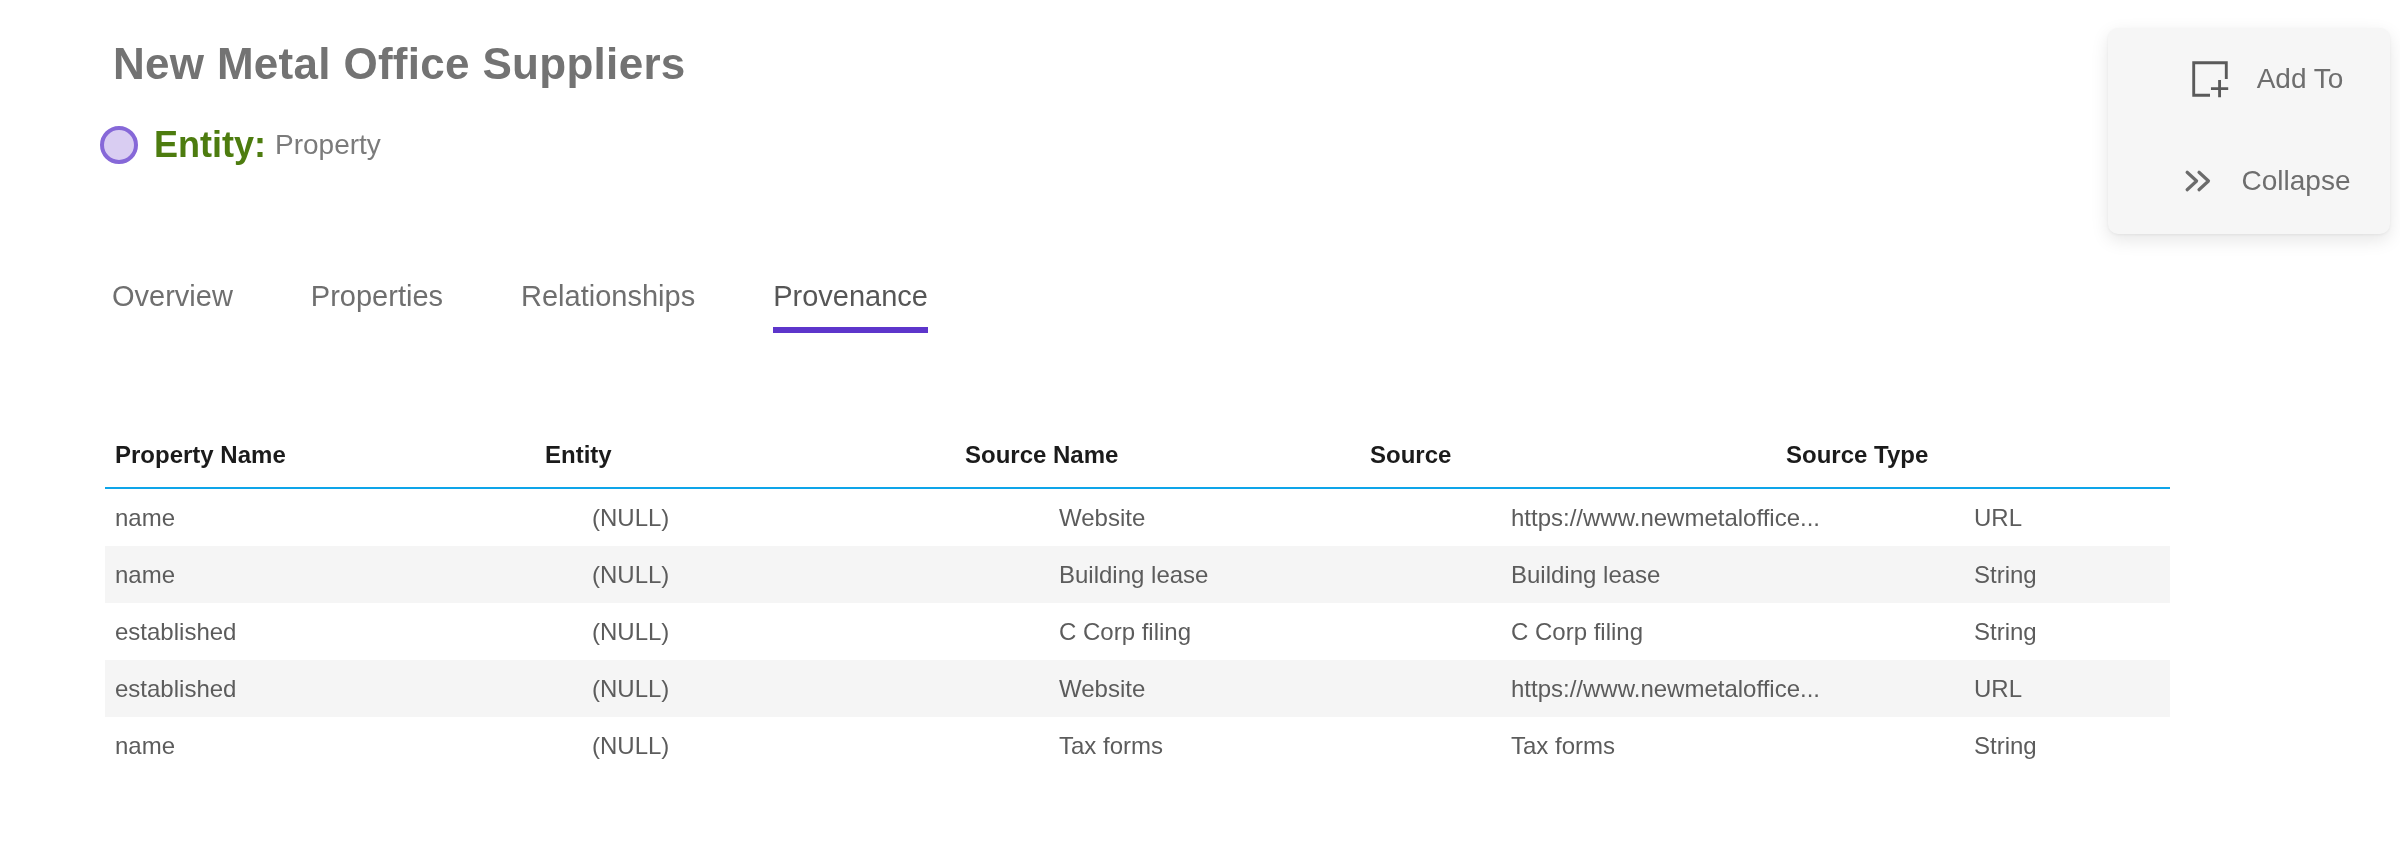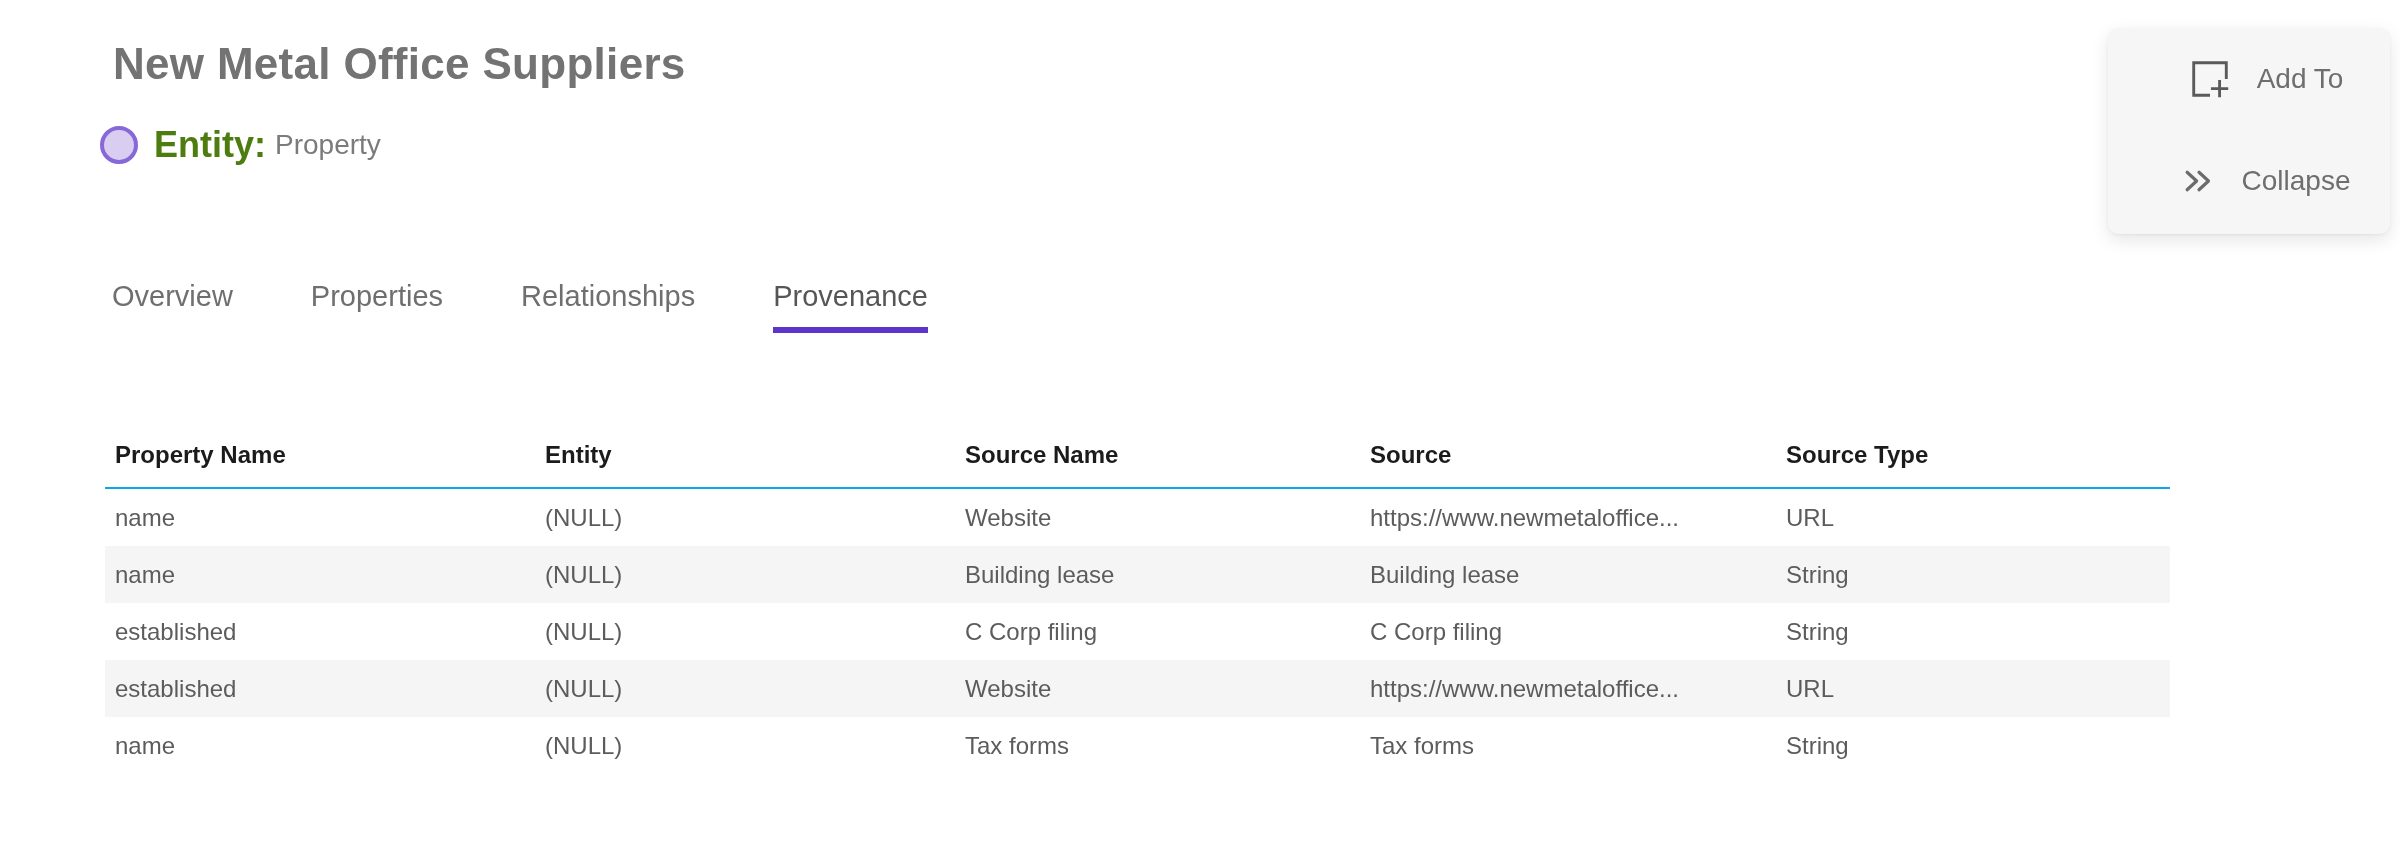--- a/index.html
+++ b/index.html
@@ -85,20 +85,21 @@
   .th {
     font-size: 24px;
     line-height: 28px;
     font-weight: 700;
     color: #1b1b1b;
     padding-left: 10px;
     white-space: nowrap;
   }
   .tr {
     height: 57px;
+    gap: 47px;
   }
   .tbody .tr:nth-child(even) {
     background: #f5f5f5;
   }
   .td {
     font-size: 24px;
     line-height: 57px;
     color: #5c5c5c;
     padding-left: 10px;
     white-space: nowrap;

